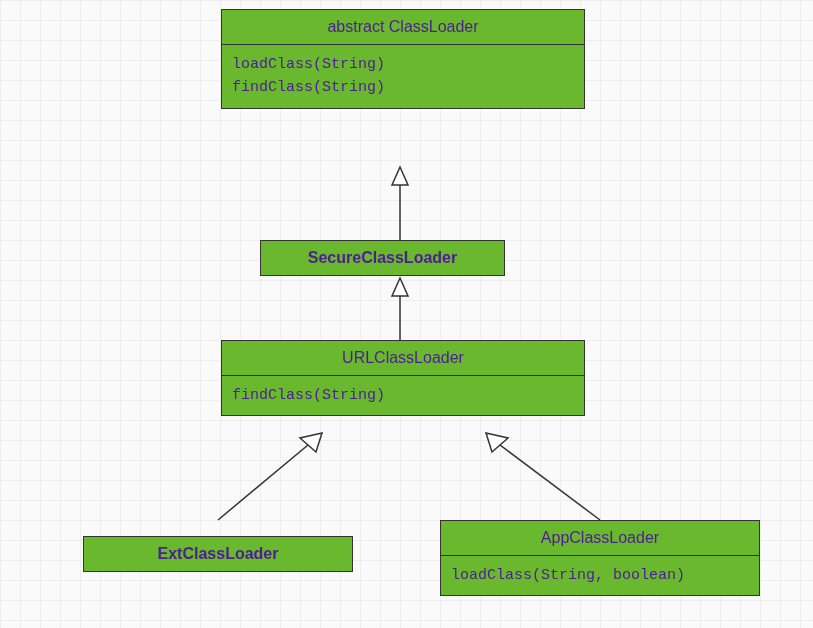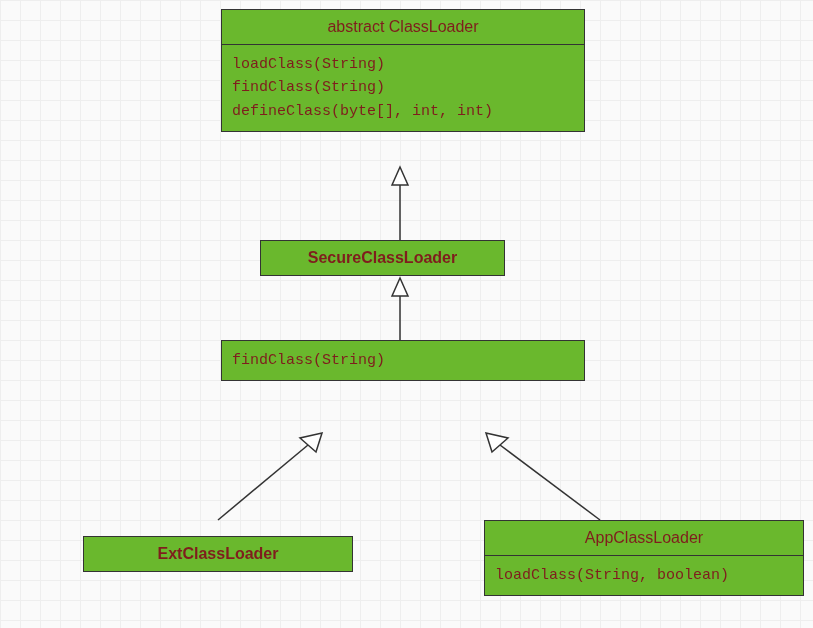--- a/index.html
+++ b/index.html
@@ -14,21 +14,21 @@
       linear-gradient(90deg, #eeeeee 1px, transparent 1px);
     background-size: 20px 20px;
     font-family: "Century Gothic", "Avenir", "Futura", Arial, sans-serif;
     position: relative;
     overflow: hidden;
   }
   .class-box {
     position: absolute;
     background: #6ab82d;
     border: 1px solid #333;
-    color: #7f1d1d;
+    color: #4c1d95;
   }
   .class-title {
     text-align: center;
     padding: 8px 6px;
     border-bottom: 1px solid #333;
     font-size: 16px;
   }
   .class-title.no-border { border-bottom: none; font-weight: bold; }
   .class-body {
     padding: 8px 10px;
@@ -46,39 +46,39 @@
   }
 </style>
 </head>
 <body>
 
 <div class="class-box" style="left:221px; top:9px; width:364px;">
   <div class="class-title">abstract ClassLoader</div>
   <div class="class-body">
     <div>loadClass(String)</div>
     <div>findClass(String)</div>
-    <div>defineClass(byte[], int, int)</div>
   </div>
 </div>
 
 <div class="class-box" style="left:260px; top:240px; width:245px;">
   <div class="class-title no-border">SecureClassLoader</div>
 </div>
 
 <div class="class-box" style="left:221px; top:340px; width:364px;">
+  <div class="class-title">URLClassLoader</div>
   <div class="class-body">
     <div>findClass(String)</div>
   </div>
 </div>
 
 <div class="class-box" style="left:83px; top:520px; width:270px;margin-top:16px;">
   <div class="class-title no-border">ExtClassLoader</div>
 </div>
 
-<div class="class-box" style="left:440px; top:520px; width:320px;margin-left:44px;">
+<div class="class-box" style="left:440px; top:520px; width:320px;">
   <div class="class-title">AppClassLoader</div>
   <div class="class-body">
     <div>loadClass(String, boolean)</div>
   </div>
 </div>
 
 <svg class="connectors">
 
   <g>
     <line x1="400" y1="240" x2="400" y2="185" stroke="#333" stroke-width="1.5"></line>

